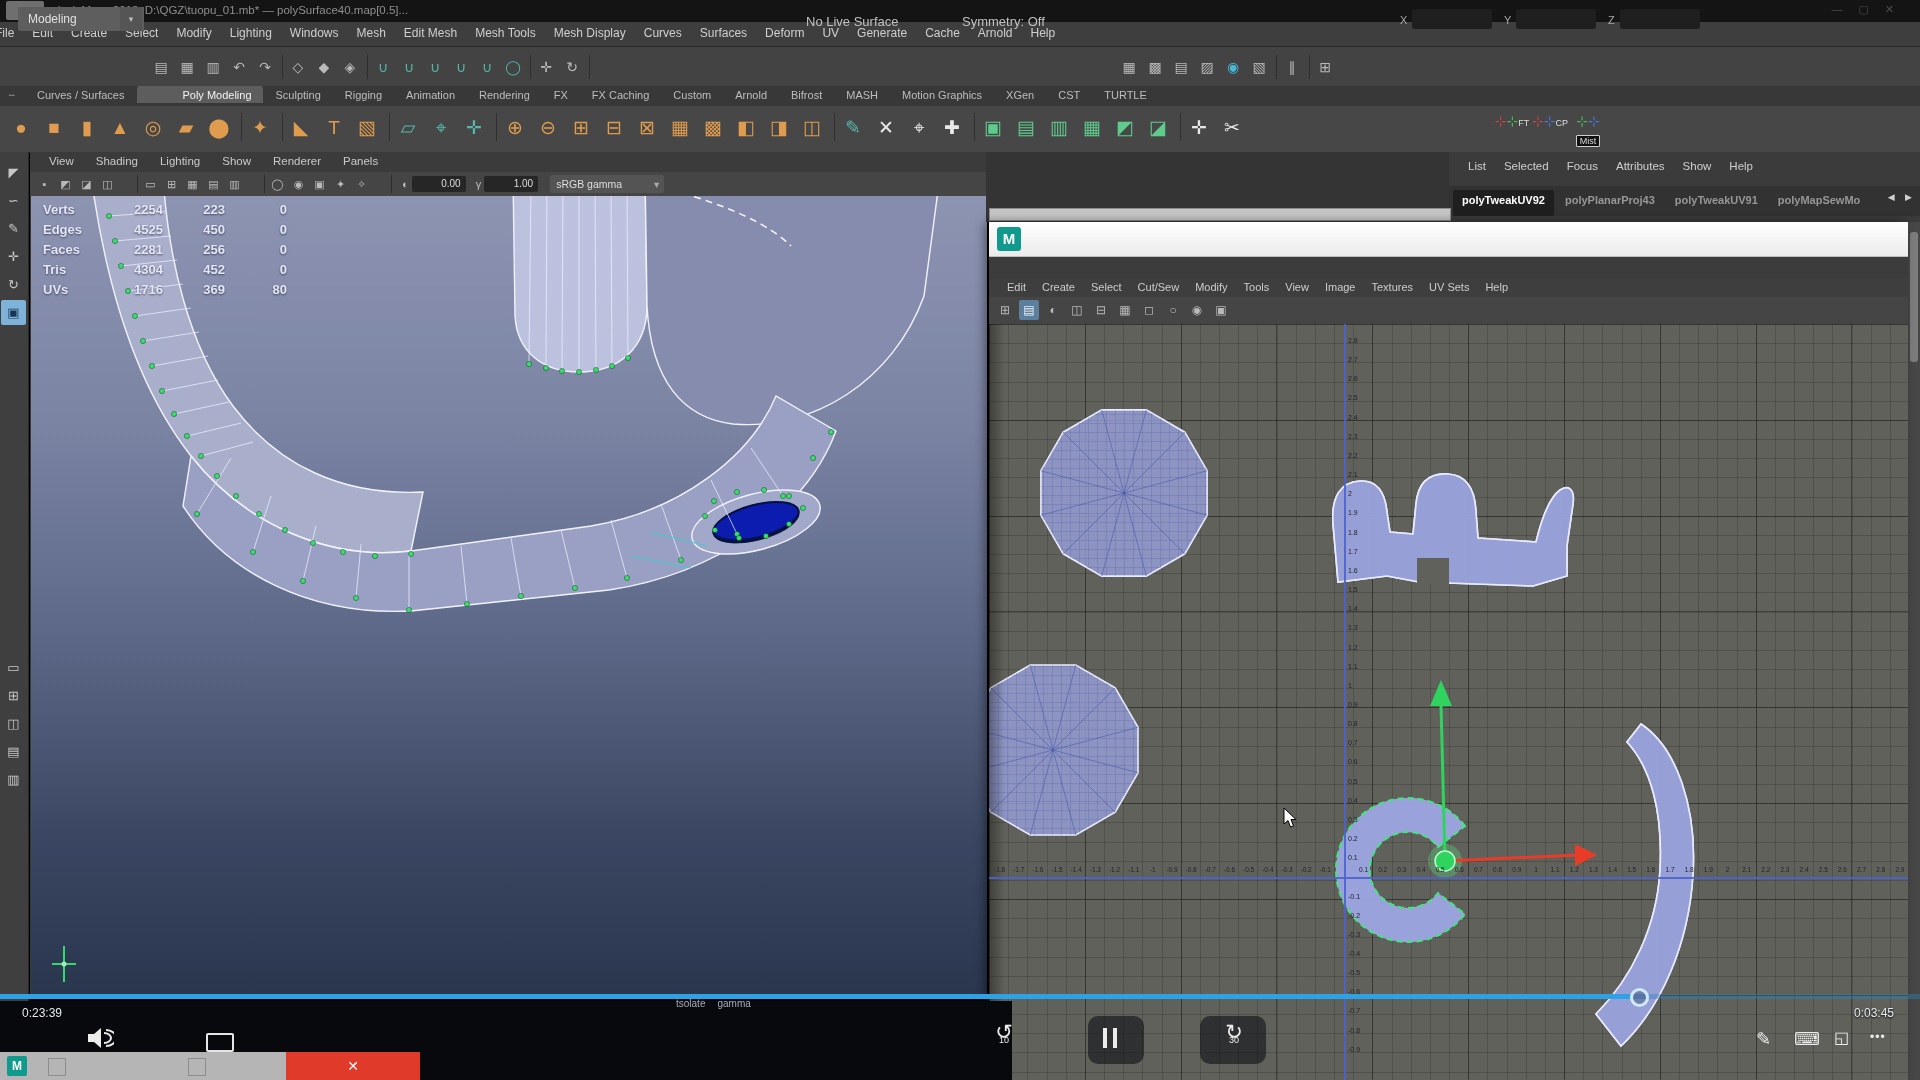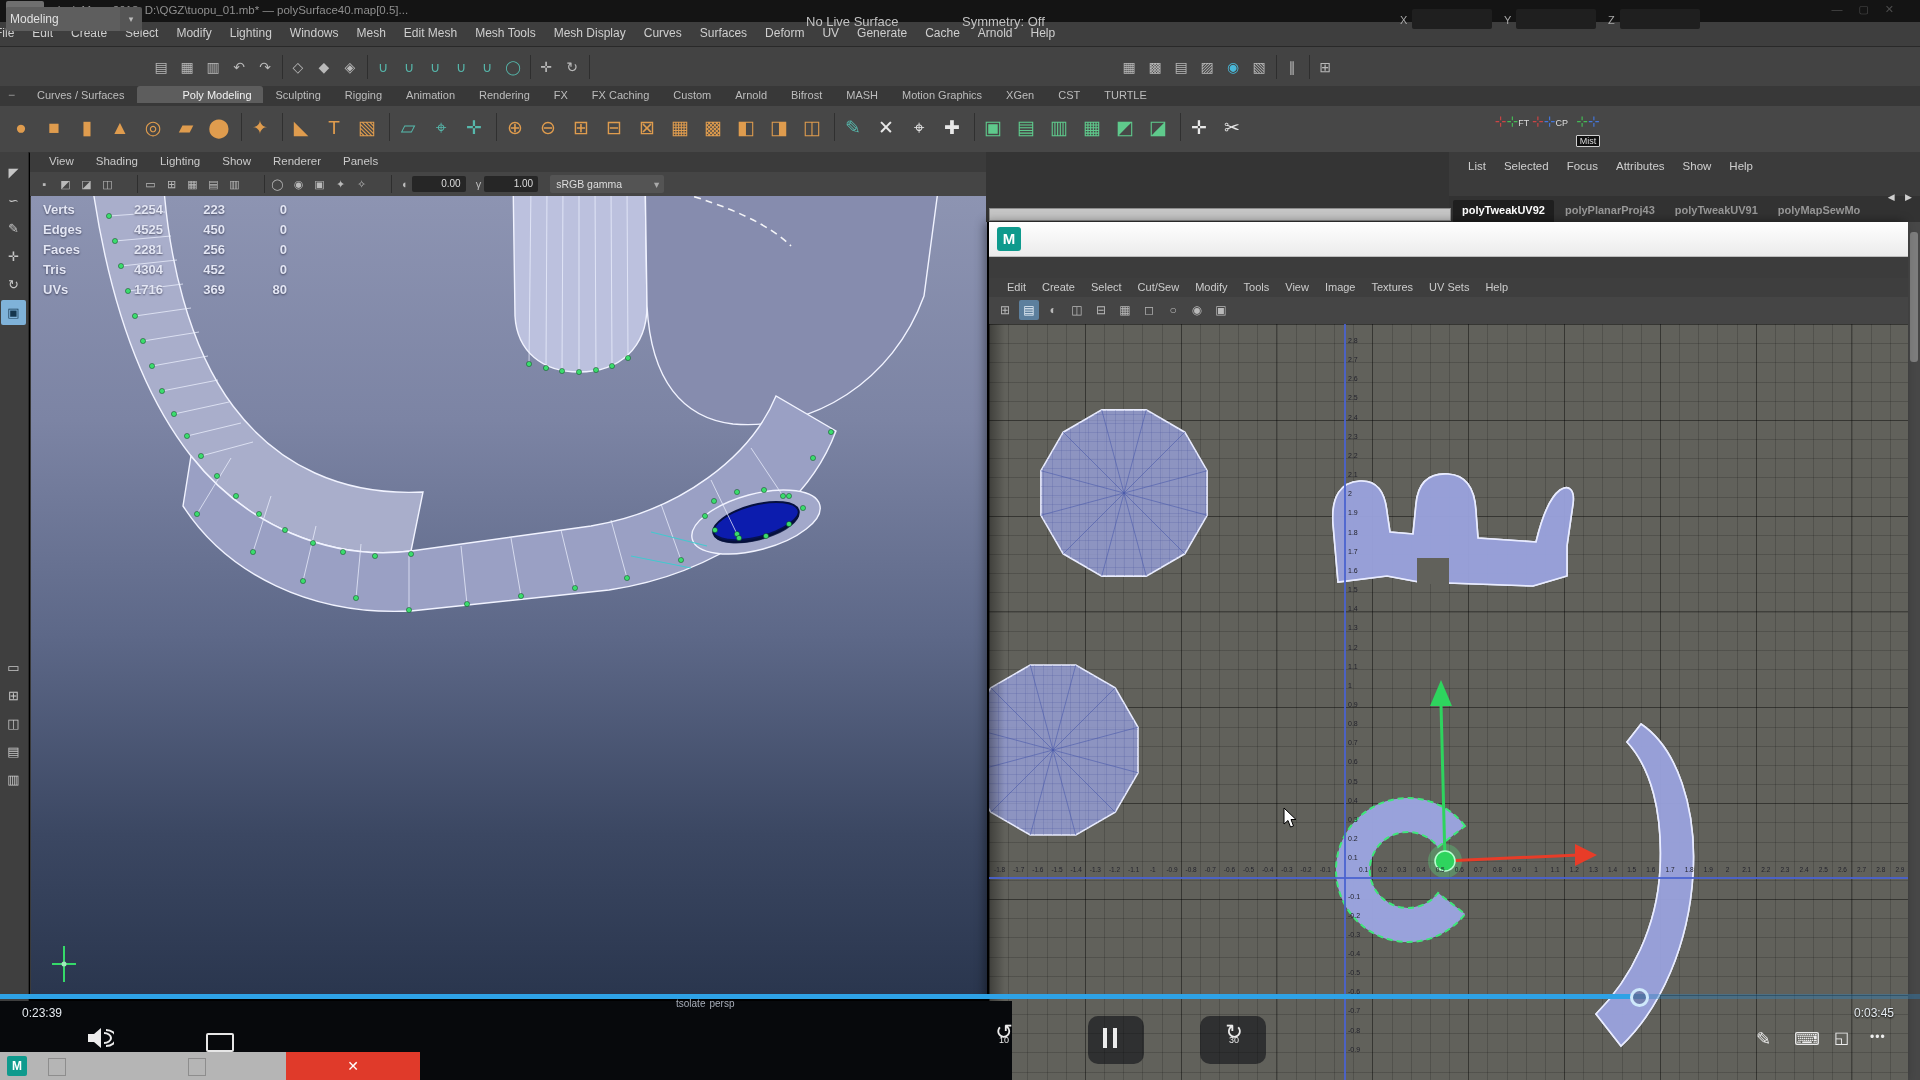--- a/index.html
+++ b/index.html
@@ -11,22 +11,22 @@
   .back-btn{left:6px;top:1px;width:38px;height:19px;background:#6f6f6f;color:#1c1c1c;
             border-radius:2px;text-align:center;font-size:13px;line-height:19px;}
   .title-text{left:54px;top:4px;font-size:11.5px;color:#8f8f8f;white-space:nowrap;}
   .win-controls{right:10px;top:3px;font-size:11px;color:#4c4c4c;letter-spacing:16px;}
   
   .menubar{left:0;top:22px;width:1920px;height:24px;background:#3e3e3e;border-bottom:1px solid #292929;}
   .menubar .row{display:flex;margin-left:-14px;}
   .menubar .row span{padding:4px 9px;font-size:12px;color:#cfcfcf;white-space:nowrap;}
   
   .statusline{left:0;top:47px;width:1920px;height:39px;background:#434343;border-bottom:1px solid #2c2c2c;}
-  .mode-dd{left:6px;top:7px;width:116px;height:24px;background:#5e5e5e;color:#e0e0e0;font-size:12px;
-           line-height:24px;padding-left:4px;border-radius:2px 0 0 2px;}
+  .mode-dd{left:18px;top:7px;width:116px;height:24px;background:#5e5e5e;color:#e0e0e0;font-size:12px;
+           line-height:24px;padding-left:10px;border-radius:2px 0 0 2px;}
   .mode-arrow{left:120px;top:7px;width:22px;height:24px;background:#555;color:#bbb;text-align:center;
               line-height:24px;font-size:9px;border-radius:0 2px 2px 0;}
   .iconrow{display:flex;align-items:center;gap:4px;}
   .iconrow span{width:22px;height:22px;text-align:center;line-height:22px;font-size:14px;color:#b9b9b9;}
   .iconrow span.sep{width:2px;height:24px;border-right:1px solid #2e2e2e;}
   .sl-text{top:14px;font-size:13px;color:#c2c2c2;white-space:nowrap;}
   .xyz-label{top:14px;font-size:11px;color:#a8a8a8;}
   .xyz-box{top:9px;width:80px;height:20px;background:#1f1f1f;border-radius:2px;}
   
   .shelf-tabs{left:0;top:86px;width:1920px;height:20px;background:#383838;}
@@ -64,21 +64,21 @@
       padding:0 6px;border-radius:2px;margin-left:12px;position:relative;}
   .dd:after{content:"▾";position:absolute;right:5px;color:#aaa;}
   .vp-canvas{left:1px;top:44px;width:956px;height:799px;
     background:linear-gradient(180deg,#8d94b2 0%,#7c84a4 28%,#5d6888 55%,#3b4762 80%,#2a364e 100%);overflow:hidden;}
   .hud{left:12px;top:4px;font-size:13px;font-weight:bold;color:#e3e6f4;text-shadow:0 1px 2px rgba(10,10,30,.55);}
   .hud-row{display:flex;height:20px;line-height:20px;}
   .hud-row .c0{width:64px;}
   .hud-row .c1{width:56px;text-align:right;}
   .hud-row .c2{width:62px;text-align:right;}
   .hud-row .c3{width:62px;text-align:right;}
-  .cam-label{left:676px;top:998px;display:flex;gap:4px;font-size:10px;color:#a7adb8;z-index:40;}
+  .cam-label{left:676px;top:998px;display:flex;gap:12px;font-size:10px;color:#a7adb8;z-index:40;}
   
   .uv-topstrip{left:989px;top:208px;width:460px;height:11px;background:#c6c6c6;border:1px solid #8c8c8c;}
   .uv-window{left:989px;top:222px;width:919px;height:858px;background:#3c3c3c;box-shadow:-4px 0 10px rgba(0,0,0,.45);}
   .uvw-title{left:0;top:0;width:919px;height:34px;background:linear-gradient(#ffffff,#ebebeb);border-bottom:1px solid #bdbdbd;}
   .maya-icon{left:8px;top:5px;width:24px;height:24px;background:#0f9a8d;color:#fff;border-radius:3px;
              font-weight:bold;font-size:15px;text-align:center;line-height:24px;}
   .uvw-header{left:0;top:34px;width:919px;height:22px;background:#2d2d2d;color:#e2e2e2;
               font-size:11.5px;line-height:22px;padding-left:12px;box-sizing:border-box;}
   .uvw-menus{left:0;top:56px;width:919px;height:19px;background:#3e3e3e;}
   .uvw-menus .row{display:flex;margin-left:10px;}
@@ -99,21 +99,21 @@
   .axis-h{left:0;top:553px;width:919px;height:2px;background:#4a63cf;opacity:.9;}
   .vticks{left:359px;top:7px;}
   .vticks span{display:block;height:19.17px;line-height:19.17px;font-size:7px;color:#23232c;}
   .hticks{left:1px;top:542px;display:flex;}
   .hticks span{width:19.17px;text-align:center;font-size:6.5px;color:#23232c;white-space:nowrap;}
   
   .upper-right-bg{left:986px;top:152px;width:934px;height:70px;background:#343434;}
   .attr-panel{left:1449px;top:152px;width:471px;height:70px;background:#3b3b3b;}
   .attr-menus{display:flex;gap:4px;margin:8px 0 0 12px;}
   .attr-menus span{font-size:11.5px;color:#cfcfcf;padding:0 7px;}
-  .attr-tabs{position:absolute;left:0;top:44px;width:471px;height:30px;background:#323232;display:flex;gap:2px;padding:4px 0 0 4px;box-sizing:border-box;}
+  .attr-tabs{position:absolute;left:0;top:34px;width:471px;height:30px;background:#323232;display:flex;gap:2px;padding:4px 0 0 4px;box-sizing:border-box;}
   .attr-tabs span{font-size:11px;color:#979797;padding:4px 9px;white-space:nowrap;font-weight:bold;}
   .attr-tabs span.active{background:#1f1f1f;color:#fff;font-weight:bold;border-radius:2px;}
   .attr-arrows{position:absolute;right:4px;top:40px;font-size:9px;color:#cfcfcf;letter-spacing:4px;}
   .right-scrollbar{left:1908px;top:222px;width:12px;height:858px;background:#474747;}
   .right-thumb{left:1910px;top:232px;width:8px;height:130px;background:#7d7d7d;border-radius:3px;}
   
   .shade-left{left:0;top:1001px;width:1012px;height:79px;background:#07090c;z-index:30;}
   .progress-track{left:0;top:994px;width:1920px;height:5px;background:rgba(46,130,190,.40);z-index:35;}
   .progress-fill{left:0;top:994px;width:1632px;height:5px;background:#2ea2e6;z-index:36;}
   .progress-knob{left:1630px;top:988px;width:13px;height:13px;border:3px solid #cfe9fb;border-radius:50%;
@@ -699,21 +699,21 @@
           <polygon points="608,531 586,520 586,542" fill="#e83c28"></polygon>
           <circle cx="456" cy="537" r="10" fill="#2ed45e" stroke="#b8ffd0" stroke-width="1.5"></circle>
         </g>
       </svg>
     </div>
   </div>
 
   <div class="abs shade-left"></div>
   <div class="abs cam-label">
     <span>tsolate</span>
-    <span>persp</span>
+    <span>gamma</span>
   </div>
   <div class="abs progress-track"></div>
   <div class="abs progress-fill"></div>
   <div class="abs progress-knob"></div>
   <div class="abs tstamp" style="left:22px;">0:23:39</div>
   <div class="abs tstamp" style="right:26px;">0:03:45</div>
 
   <svg class="abs speaker" width="28" height="24">
     <polygon points="2,8 8,8 15,2 15,22 8,16 2,16" fill="#ececec"></polygon>
     <path d="M18,7 A7,5 0 0 1 18,17 M20,4 A10,8 0 0 1 20,20" fill="none" stroke="#ececec" stroke-width="2"></path>

